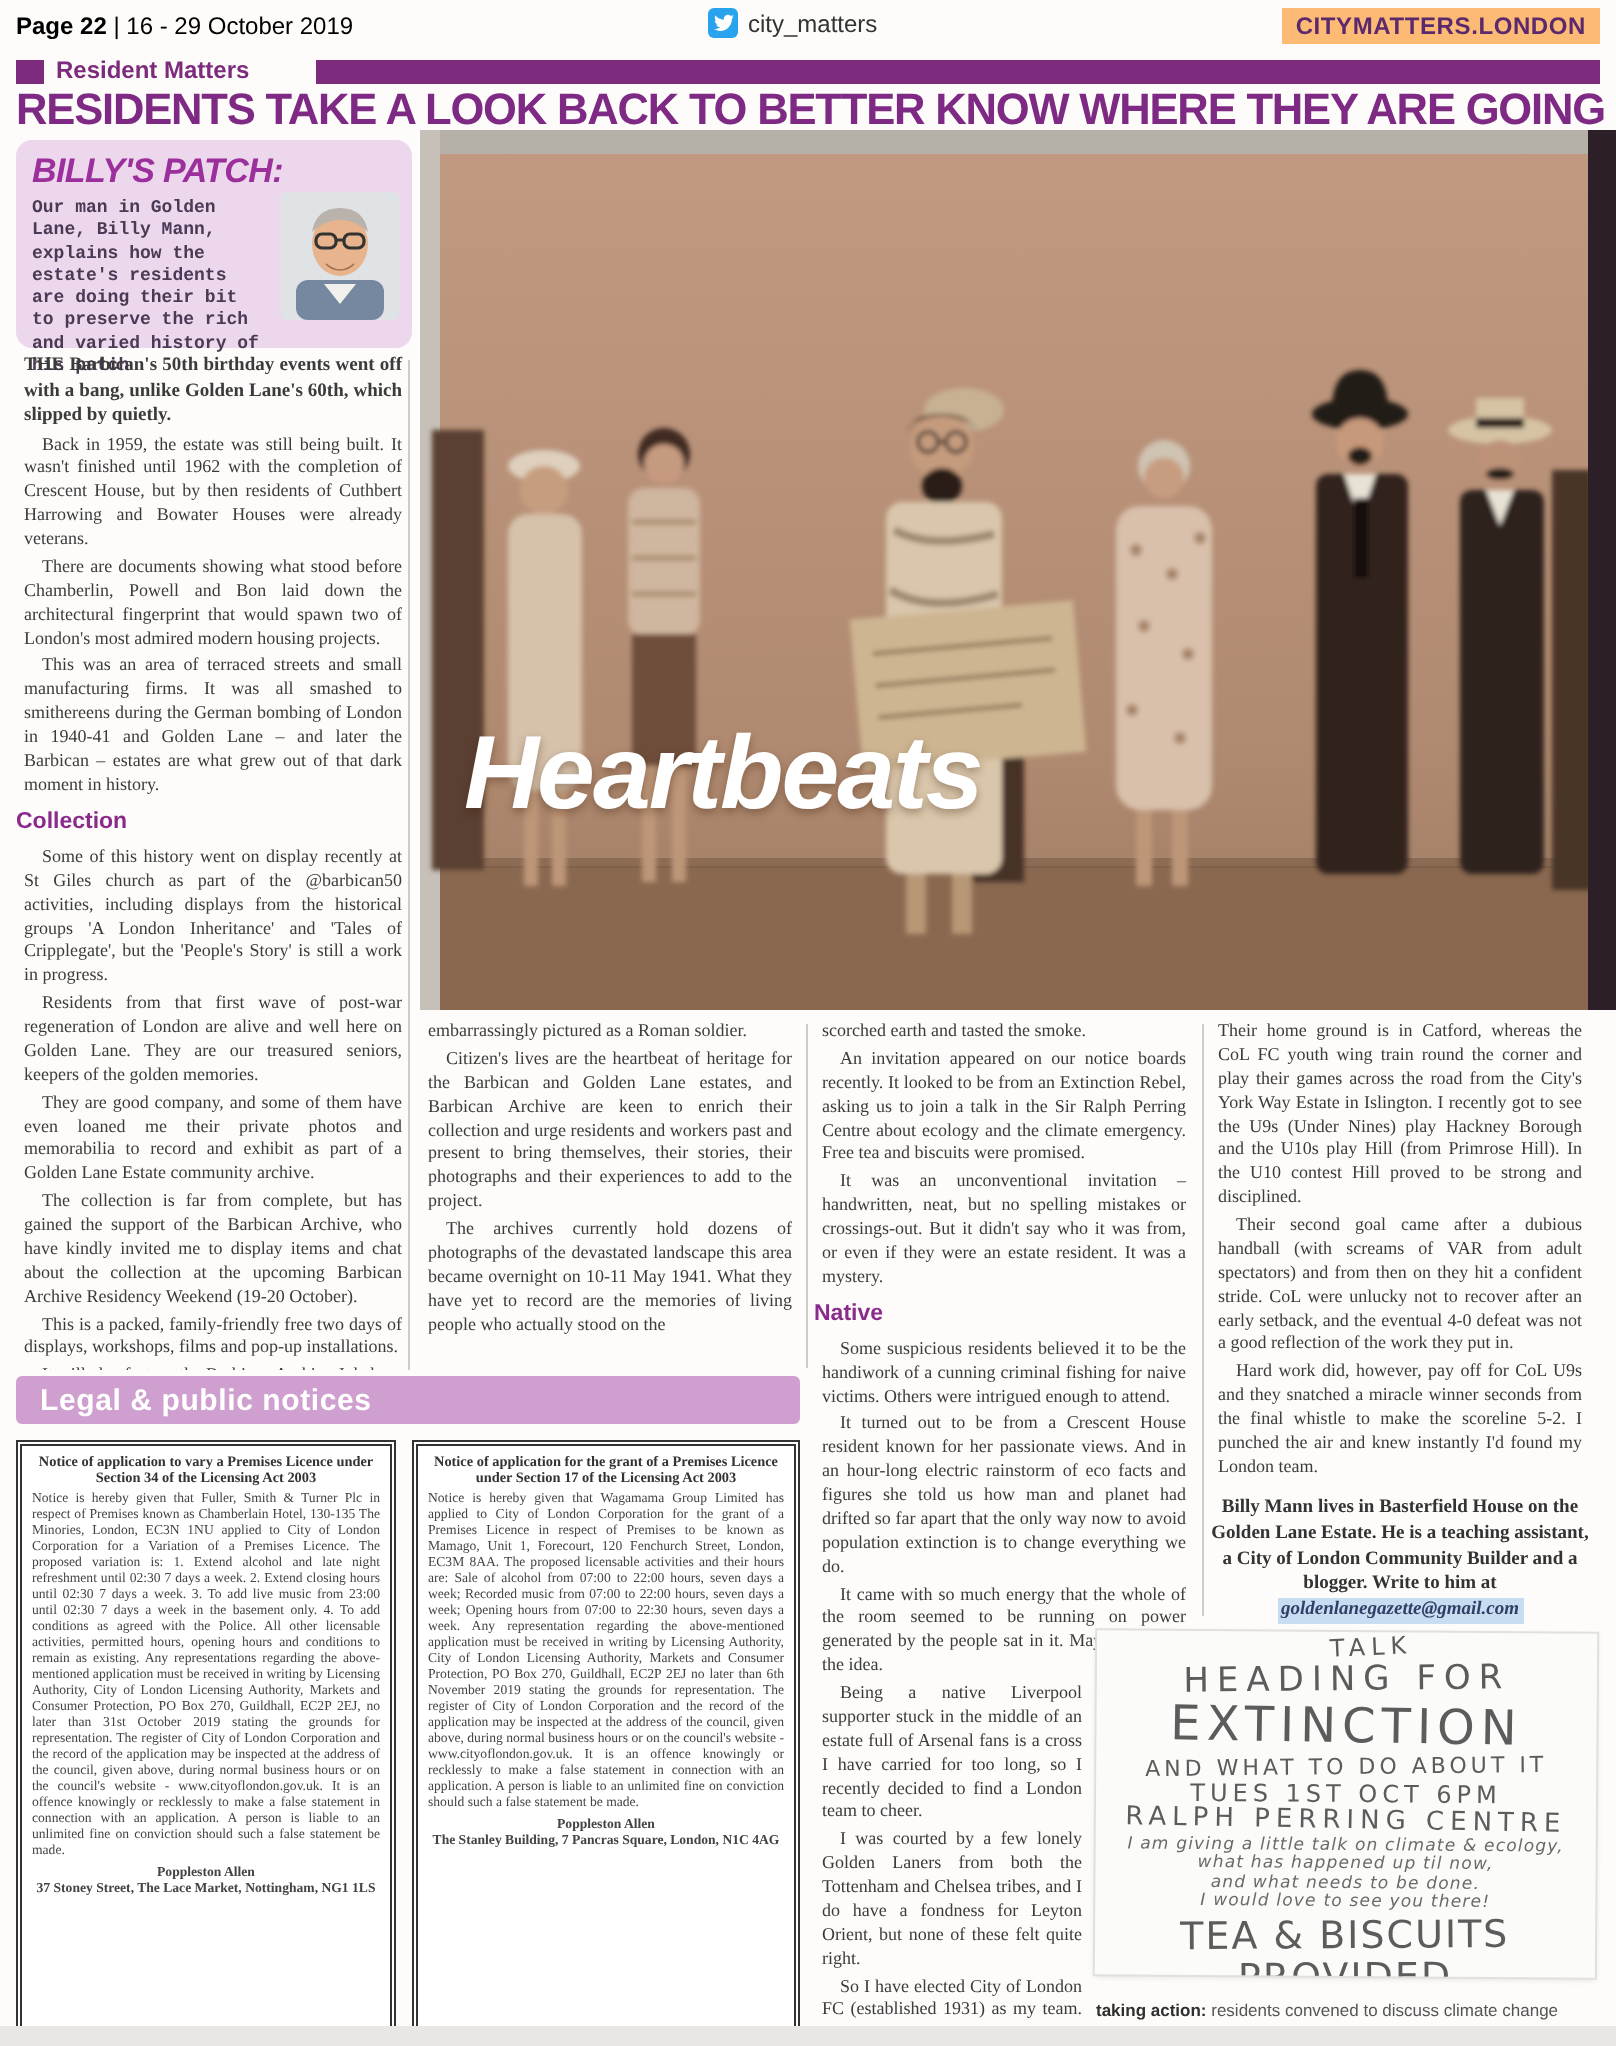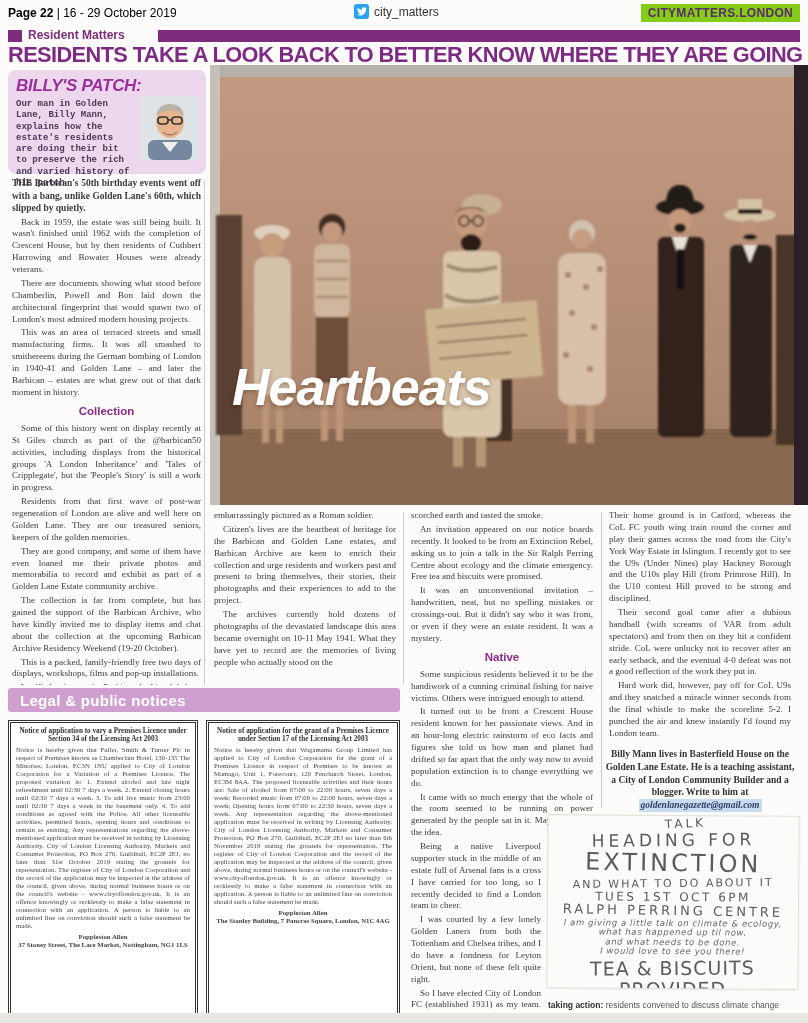--- a/index.html
+++ b/index.html
@@ -4,21 +4,21 @@
 <style>
   html,body{margin:0;padding:0;background:#d8d6d2;}
   #page{position:relative;width:808px;height:1023px;background:#fdfcfa;margin:0 auto;overflow:hidden;
         font-family:"Liberation Serif",serif;color:#3a3a3a;}
   
   #topbar{position:absolute;left:8px;top:4px;width:792px;height:22px;font-family:"Liberation Sans",sans-serif;}
   .pageinfo{position:absolute;left:0;top:2px;font-size:12px;color:#000000;}
   .pageinfo b{font-weight:700;}
   #twitter{position:absolute;left:346px;top:0;display:flex;align-items:center;gap:5px;font-size:12px;color:#333;}
   .tw-badge{width:15px;height:15px;background:#2aa3ef;border-radius:3px;display:inline-flex;align-items:center;justify-content:center;}
-  #sitechip{position:absolute;right:0;top:0;background:#84cc16;color:#5b2a6e;font-weight:700;font-size:12px;
+  #sitechip{position:absolute;right:0;top:0;background:#fdba74;color:#5b2a6e;font-weight:700;font-size:12px;
             padding:2px 7px;letter-spacing:0.3px;}
   
   #sectionbar{position:absolute;left:8px;top:30px;width:792px;height:13px;}
   .sq{position:absolute;left:0;top:0;width:14px;height:12px;background:#7d2c7d;}
   .seclabel{position:absolute;left:20px;top:-2px;font-family:"Liberation Sans",sans-serif;font-size:12px;font-weight:700;color:#7d2c7d;}
   .secbar{position:absolute;left:150px;top:0;width:642px;height:12px;background:#7d2c7d;}
   
   #headline{position:absolute;left:8px;top:42px;width:796px;font-family:"Liberation Sans",sans-serif;
             font-size:22px;font-weight:700;letter-spacing:-0.6px;color:#7e2a84;white-space:nowrap;transform:scaleX(0.99);transform-origin:left;}
   
@@ -29,21 +29,21 @@
   
   #photo{position:absolute;left:210px;top:65px;width:598px;height:440px;background:#b28b73;text-align:right;}
   #photo svg{display:block;}
   #overlay{position:absolute;left:22px;top:296px;font-family:"Liberation Sans",sans-serif;font-weight:700;font-style:italic;
            font-size:52px;line-height:1.02;color:#ffffff;letter-spacing:-1px;text-shadow:0 2px 4px rgba(60,30,10,0.35);}
   
   .col{position:absolute;font-size:9px;line-height:1.32;text-align:justify;color:#3b3b3b;overflow:hidden;}
   .col p{margin:0 4px 2px;text-indent:9px;}
   .col p.lead{text-indent:0;font-weight:700;font-size:9.5px;}
   .col p.cont{text-indent:0;}
-  .col p.subhead{text-indent:0;text-align:center;font-family:"Liberation Sans",sans-serif;font-weight:700;
+  .col p.subhead{text-indent:0;font-family:"Liberation Sans",sans-serif;font-weight:700;
                  color:#8a2a8a;font-size:11.5px;margin:5px 0 4px;}
   .col p.narrow{width:130px;}
   #col1{left:8px;top:177px;width:197px;height:508px;}
   #col2{left:210px;top:510px;width:190px;height:172px;}
   #col3{left:407px;top:510px;width:190px;height:500px;}
   #col4{left:605px;top:510px;width:190px;height:300px;}
   .vrule{position:absolute;width:1px;background:#cfccc8;}
   
   #bio{position:absolute;left:605px;top:748px;width:190px;text-align:center;font-weight:700;font-size:9.5px;line-height:1.35;color:#333;}
   #bio .email{display:inline-block;background:#c9ddf2;color:#2f3f66;font-style:italic;padding:0 2px;}

